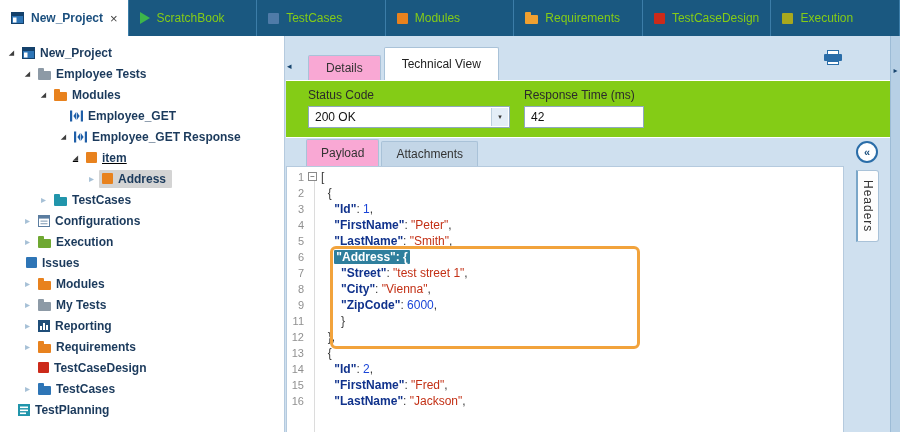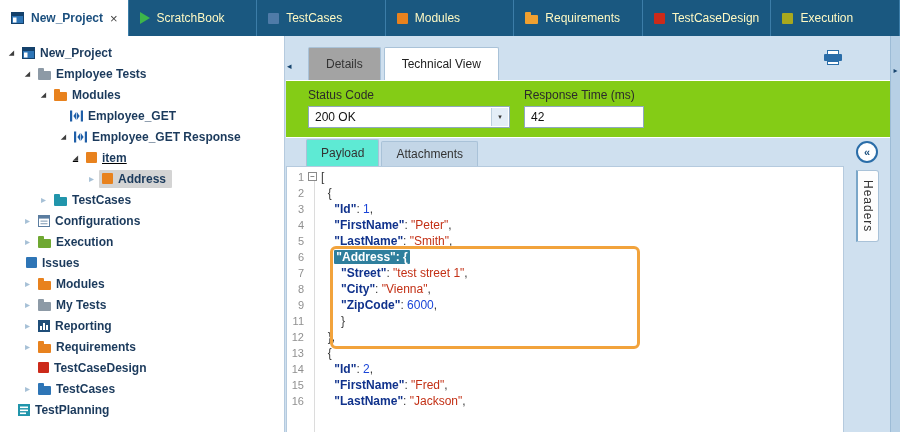--- a/index.html
+++ b/index.html
@@ -1,21 +1,21 @@
 <!DOCTYPE html>
 <html><head>
 <meta charset="utf-8">
 <style>
   *{margin:0;padding:0;box-sizing:border-box;}
   html,body{width:900px;height:432px;overflow:hidden;}
   body{position:relative;background:#cfe0ef;font-family:"Liberation Sans","DejaVu Sans",sans-serif;font-size:12px;}
 
   
   .topbar{position:absolute;top:0;left:0;right:0;height:36px;background:#1a5880;display:flex;z-index:5;}
-  .toptab{flex:1;display:flex;align-items:center;gap:7px;padding:0 11px;color:#fef9c3;border-right:1px solid #3c7da8;white-space:nowrap;overflow:hidden;}
+  .toptab{flex:1;display:flex;align-items:center;gap:7px;padding:0 11px;color:#84cc16;border-right:1px solid #3c7da8;white-space:nowrap;overflow:hidden;}
   .toptab.active{background:#ffffff;color:#1b4f7e;font-weight:bold;}
   .toptab .close{margin-left:auto;color:#444;font-weight:normal;font-size:13px;}
 
   
   .ic{display:inline-block;flex:none;}
   .ic-square{width:11px;height:11px;border-radius:1px;}
   .ic-folder{width:13px;height:9px;border-radius:0 1px 1px 1px;position:relative;margin-top:3px;}
   .ic-folder::before{content:"";position:absolute;top:-3px;left:0;width:6px;height:3px;background:inherit;border-radius:1px 1px 0 0;}
   .ic-play{width:0;height:0;border-top:6px solid transparent;border-bottom:6px solid transparent;border-left:10px solid #3db54a;}
   .ic svg{display:block;}
@@ -30,40 +30,40 @@
   .trow.selected .nodebox{background:#d4d4d4;}
   .tlabel{color:#1b3a5c;font-weight:bold;white-space:nowrap;}
 
   
   .main{position:absolute;top:36px;left:286px;right:10px;bottom:0;display:flex;flex-direction:column;}
   .edge{position:absolute;top:36px;right:0;width:10px;bottom:0;background:#b7d0e5;border-left:1px solid #9dbcd6;text-align:center;}
   .edge .gl{display:block;margin-top:30px;color:#17456e;font-size:8px;}
 
   .doc-tabs{height:44px;flex:none;display:flex;align-items:flex-end;padding-left:22px;position:relative;}
   .dtabs-inner{display:flex;align-items:flex-end;height:100%;}
-  .dtab{height:33px;padding:0 17px;display:flex;align-items:center;background:#a3a3a3;border:1px solid #a9c2d8;border-bottom:none;border-radius:2px 2px 0 0;margin-right:3px;color:#333;}
+  .dtab{height:25px;padding:0 17px;display:flex;align-items:center;background:#f9a8d4;border:1px solid #a9c2d8;border-bottom:none;border-radius:2px 2px 0 0;margin-right:3px;color:#333;}
   .dtab.active{background:#fff;height:33px;color:#222;}
   .collapse-left{position:absolute;left:1px;bottom:9px;font-size:9px;color:#17456e;}
   .printer{position:absolute;right:48px;top:14px;width:18px;height:15px;}
   .printer i{position:absolute;display:block;}
   .pr-paper{left:3px;right:3px;top:0;height:5px;background:#fff;border:1px solid #2a6da8;}
   .pr-body{left:0;right:0;top:4px;height:7px;background:#2a6da8;border-radius:1px;}
   .pr-out{left:3px;right:3px;bottom:0;height:4px;background:#fff;border:1px solid #2a6da8;}
 
   .form-area{flex:none;background:#84cc16;border-top:1px solid #fff;border-bottom:1px solid #fff;padding:7px 0 9px 22px;display:flex;gap:14px;}
   .field label{display:block;color:#2b2b2b;margin-bottom:4px;}
   .combo{width:202px;height:22px;background:#fff;border:1px solid #8fa8bf;position:relative;display:flex;align-items:center;padding-left:6px;color:#111;}
   .combo-btn{position:absolute;right:1px;top:1px;bottom:1px;width:17px;background:#e4eef7;border-left:1px solid #bccfde;display:flex;align-items:center;justify-content:center;font-size:7px;color:#333;}
   .rt-input{width:120px;height:22px;background:#fff;border:1px solid #8fa8bf;padding-left:6px;font:inherit;color:#111;}
 
   .lower{flex:1;display:flex;min-height:0;}
   .left-col{flex:1;display:flex;flex-direction:column;min-width:0;}
   .ptabs{flex:none;height:28px;display:flex;align-items:flex-end;padding-left:20px;}
   .ptab{height:25px;padding:0 14px;display:flex;align-items:center;background:#c3d6e7;border:1px solid #a9c2d8;border-bottom:none;border-radius:2px 2px 0 0;margin-right:2px;color:#333;}
-  .ptab.active{background:#5eead4;height:27px;}
+  .ptab.active{background:#f9a8d4;height:27px;}
 
   .editor{flex:1;background:#fff;border:1px solid #b5cade;border-bottom:none;position:relative;overflow:hidden;padding-top:2px;}
   .guide{position:absolute;left:27px;top:14px;bottom:0;width:1px;background:#dcdcdc;}
   .cline{height:16px;display:flex;white-space:pre;line-height:16px;}
   .ln{width:20px;flex:none;text-align:right;color:#909090;font-size:11px;padding-right:3px;}
   .foldcol{width:14px;flex:none;position:relative;}
   .foldbox{position:absolute;left:1px;top:3px;width:9px;height:9px;border:1px solid#8a8a8a;background:#fff;font-size:8px;line-height:7px;text-align:center;color:#333;}
   .tk-k{color:#10328c;font-weight:bold;}
   .tk-s{color:#c33015;}
   .tk-n{color:#1a45d8;}

